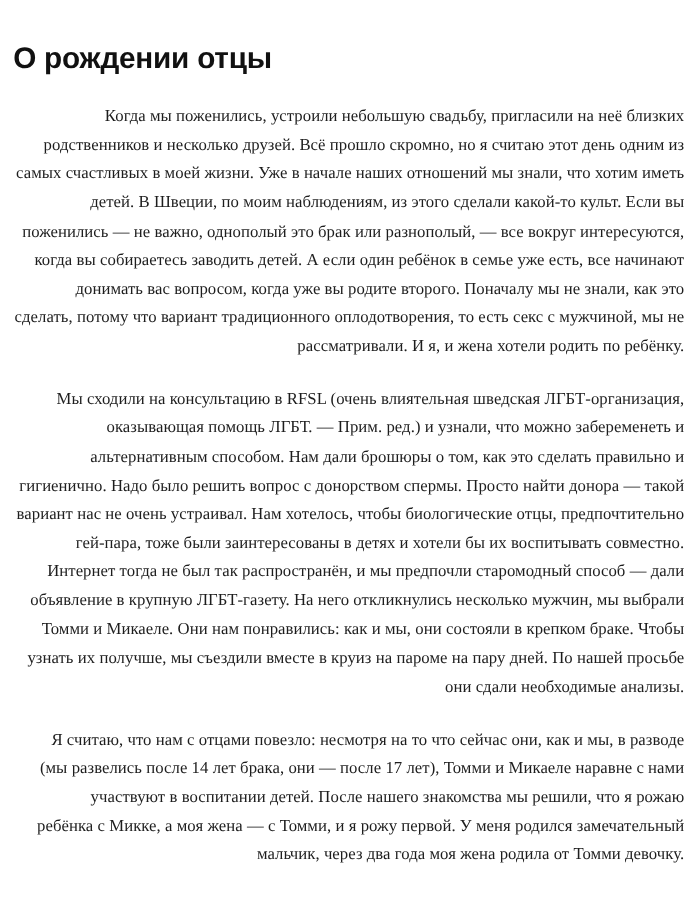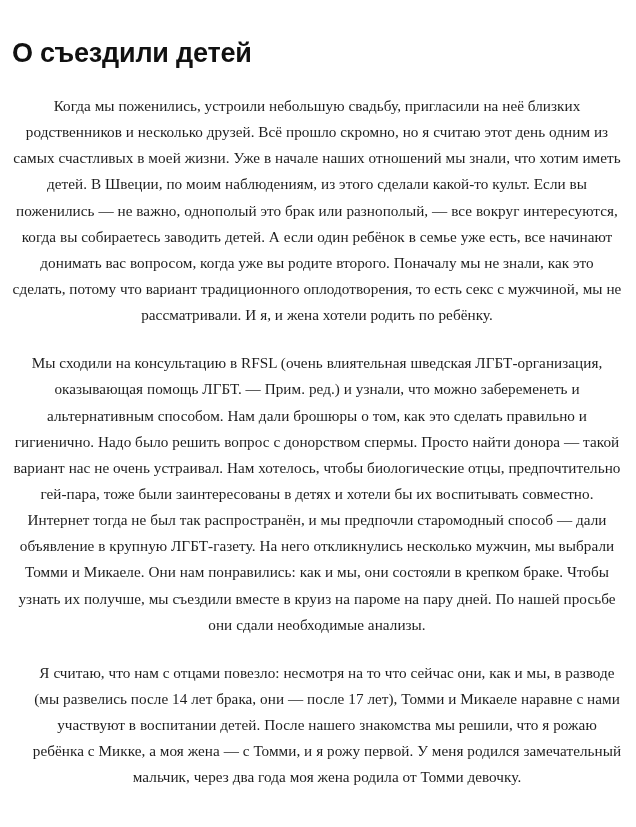--- a/index.html
+++ b/index.html
@@ -27,32 +27,32 @@
     font-weight: bold;
     letter-spacing: -0.2px;
     color: #111111;
     margin: 0 0 24px 0;
     line-height: 1.15;
   }
   .body-text p {
     margin: 0 0 22px 0;
     font-size: 15.2px;
     line-height: 1.72;
-    text-align: center;
+    text-align: right;
     color: #1d1d1d;
     letter-spacing: 0.05px;
   }
   .body-text p:last-child {
     margin-bottom: 0;
     margin-left: 20px;
   }
 </style>
 </head>
 <body>
 
 <div class="page">
-  <h1 class="article-title">О съездили детей</h1>
+  <h1 class="article-title">О рождении отцы</h1>
   <div class="body-text">
     <p>Когда мы поженились, устроили небольшую свадьбу, пригласили на неё близких родственников и несколько друзей. Всё прошло скромно, но я считаю этот день одним из самых счастливых в моей жизни. Уже в начале наших отношений мы знали, что хотим иметь детей. В Швеции, по моим наблюдениям, из этого сделали какой-то культ. Если вы поженились — не важно, однополый это брак или разнополый, — все вокруг интересуются, когда вы собираетесь заводить детей. А если один ребёнок в семье уже есть, все начинают донимать вас вопросом, когда уже вы родите второго. Поначалу мы не знали, как это сделать, потому что вариант традиционного оплодотворения, то есть секс с мужчиной, мы не рассматривали. И я, и жена хотели родить по ребёнку.</p>
     <p>Мы сходили на консультацию в RFSL (очень влиятельная шведская ЛГБТ-организация, оказывающая помощь ЛГБТ. — Прим. ред.) и узнали, что можно забеременеть и альтернативным способом. Нам дали брошюры о том, как это сделать правильно и гигиенично. Надо было решить вопрос с донорством спермы. Просто найти донора — такой вариант нас не очень устраивал. Нам хотелось, чтобы биологические отцы, предпочтительно гей-пара, тоже были заинтересованы в детях и хотели бы их воспитывать совместно. Интернет тогда не был так распространён, и мы предпочли старомодный способ — дали объявление в крупную ЛГБТ-газету. На него откликнулись несколько мужчин, мы выбрали Томми и Микаеле. Они нам понравились: как и мы, они состояли в крепком браке. Чтобы узнать их получше, мы съездили вместе в круиз на пароме на пару дней. По нашей просьбе они сдали необходимые анализы.</p>
     <p>Я считаю, что нам с отцами повезло: несмотря на то что сейчас они, как и мы, в разводе (мы развелись после 14 лет брака, они — после 17 лет), Томми и Микаеле наравне с нами участвуют в воспитании детей. После нашего знакомства мы решили, что я рожаю ребёнка с Микке, а моя жена — с Томми, и я рожу первой. У меня родился замечательный мальчик, через два года моя жена родила от Томми девочку.</p>
   </div>
 </div>
 
 </body></html>

